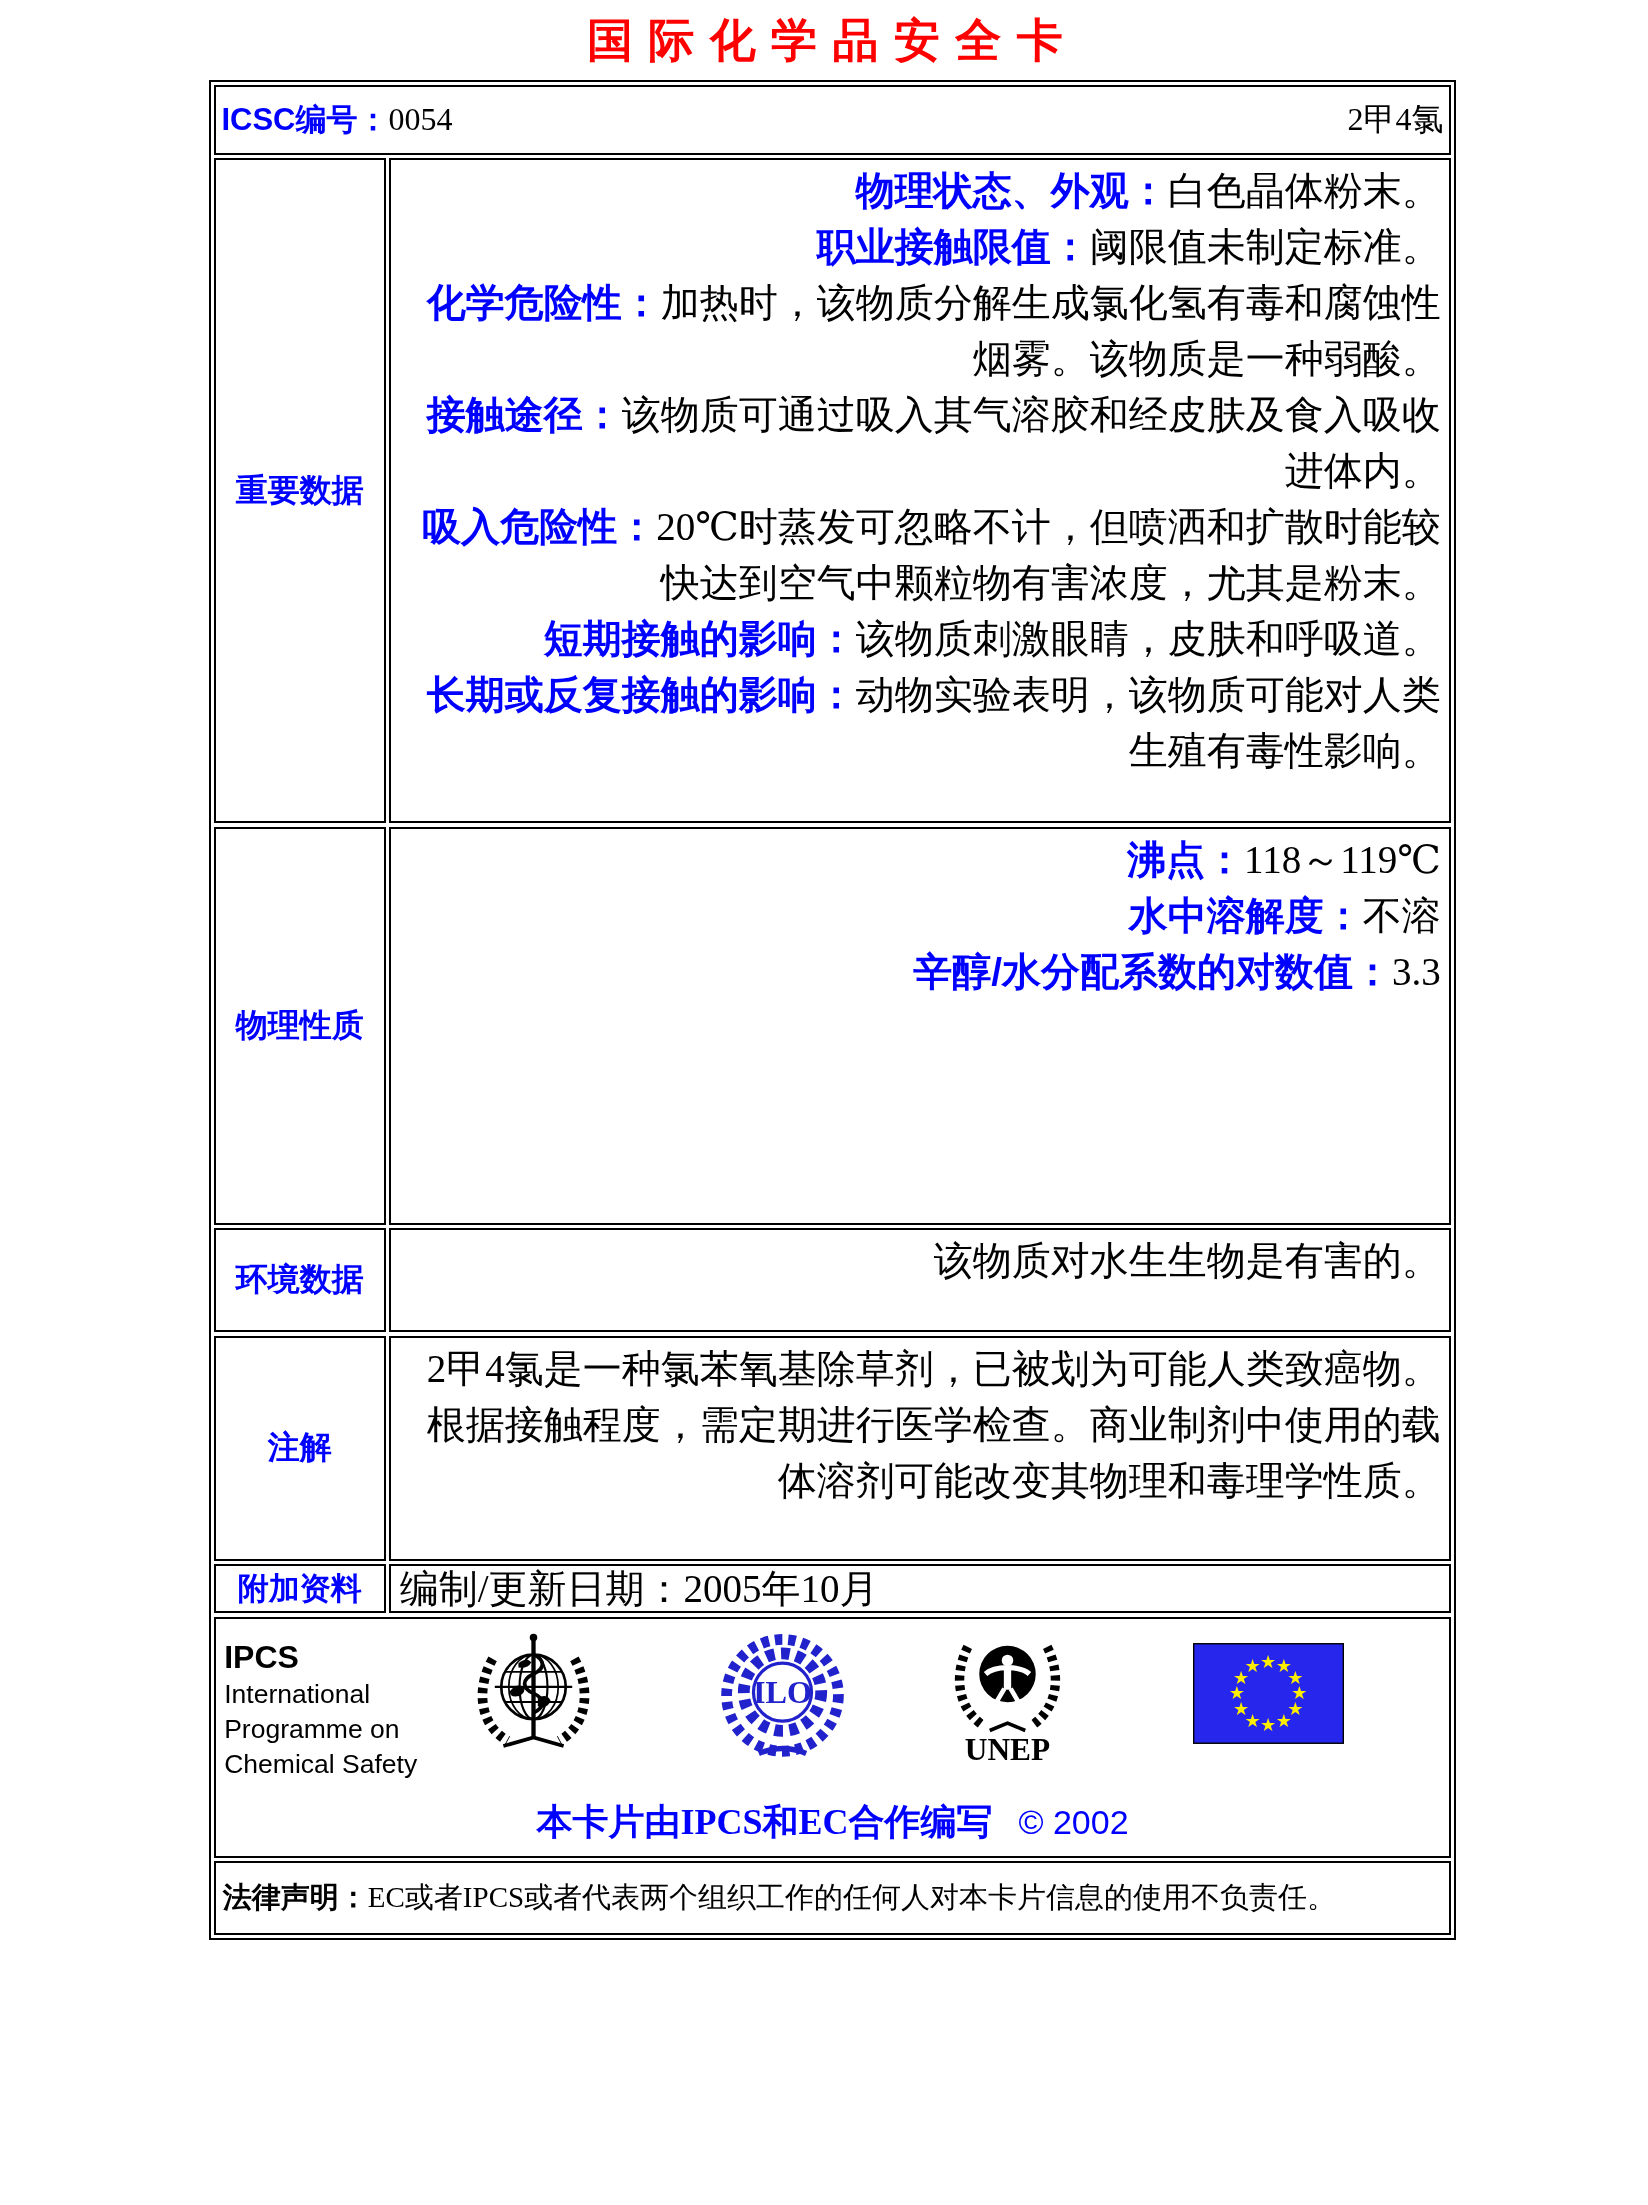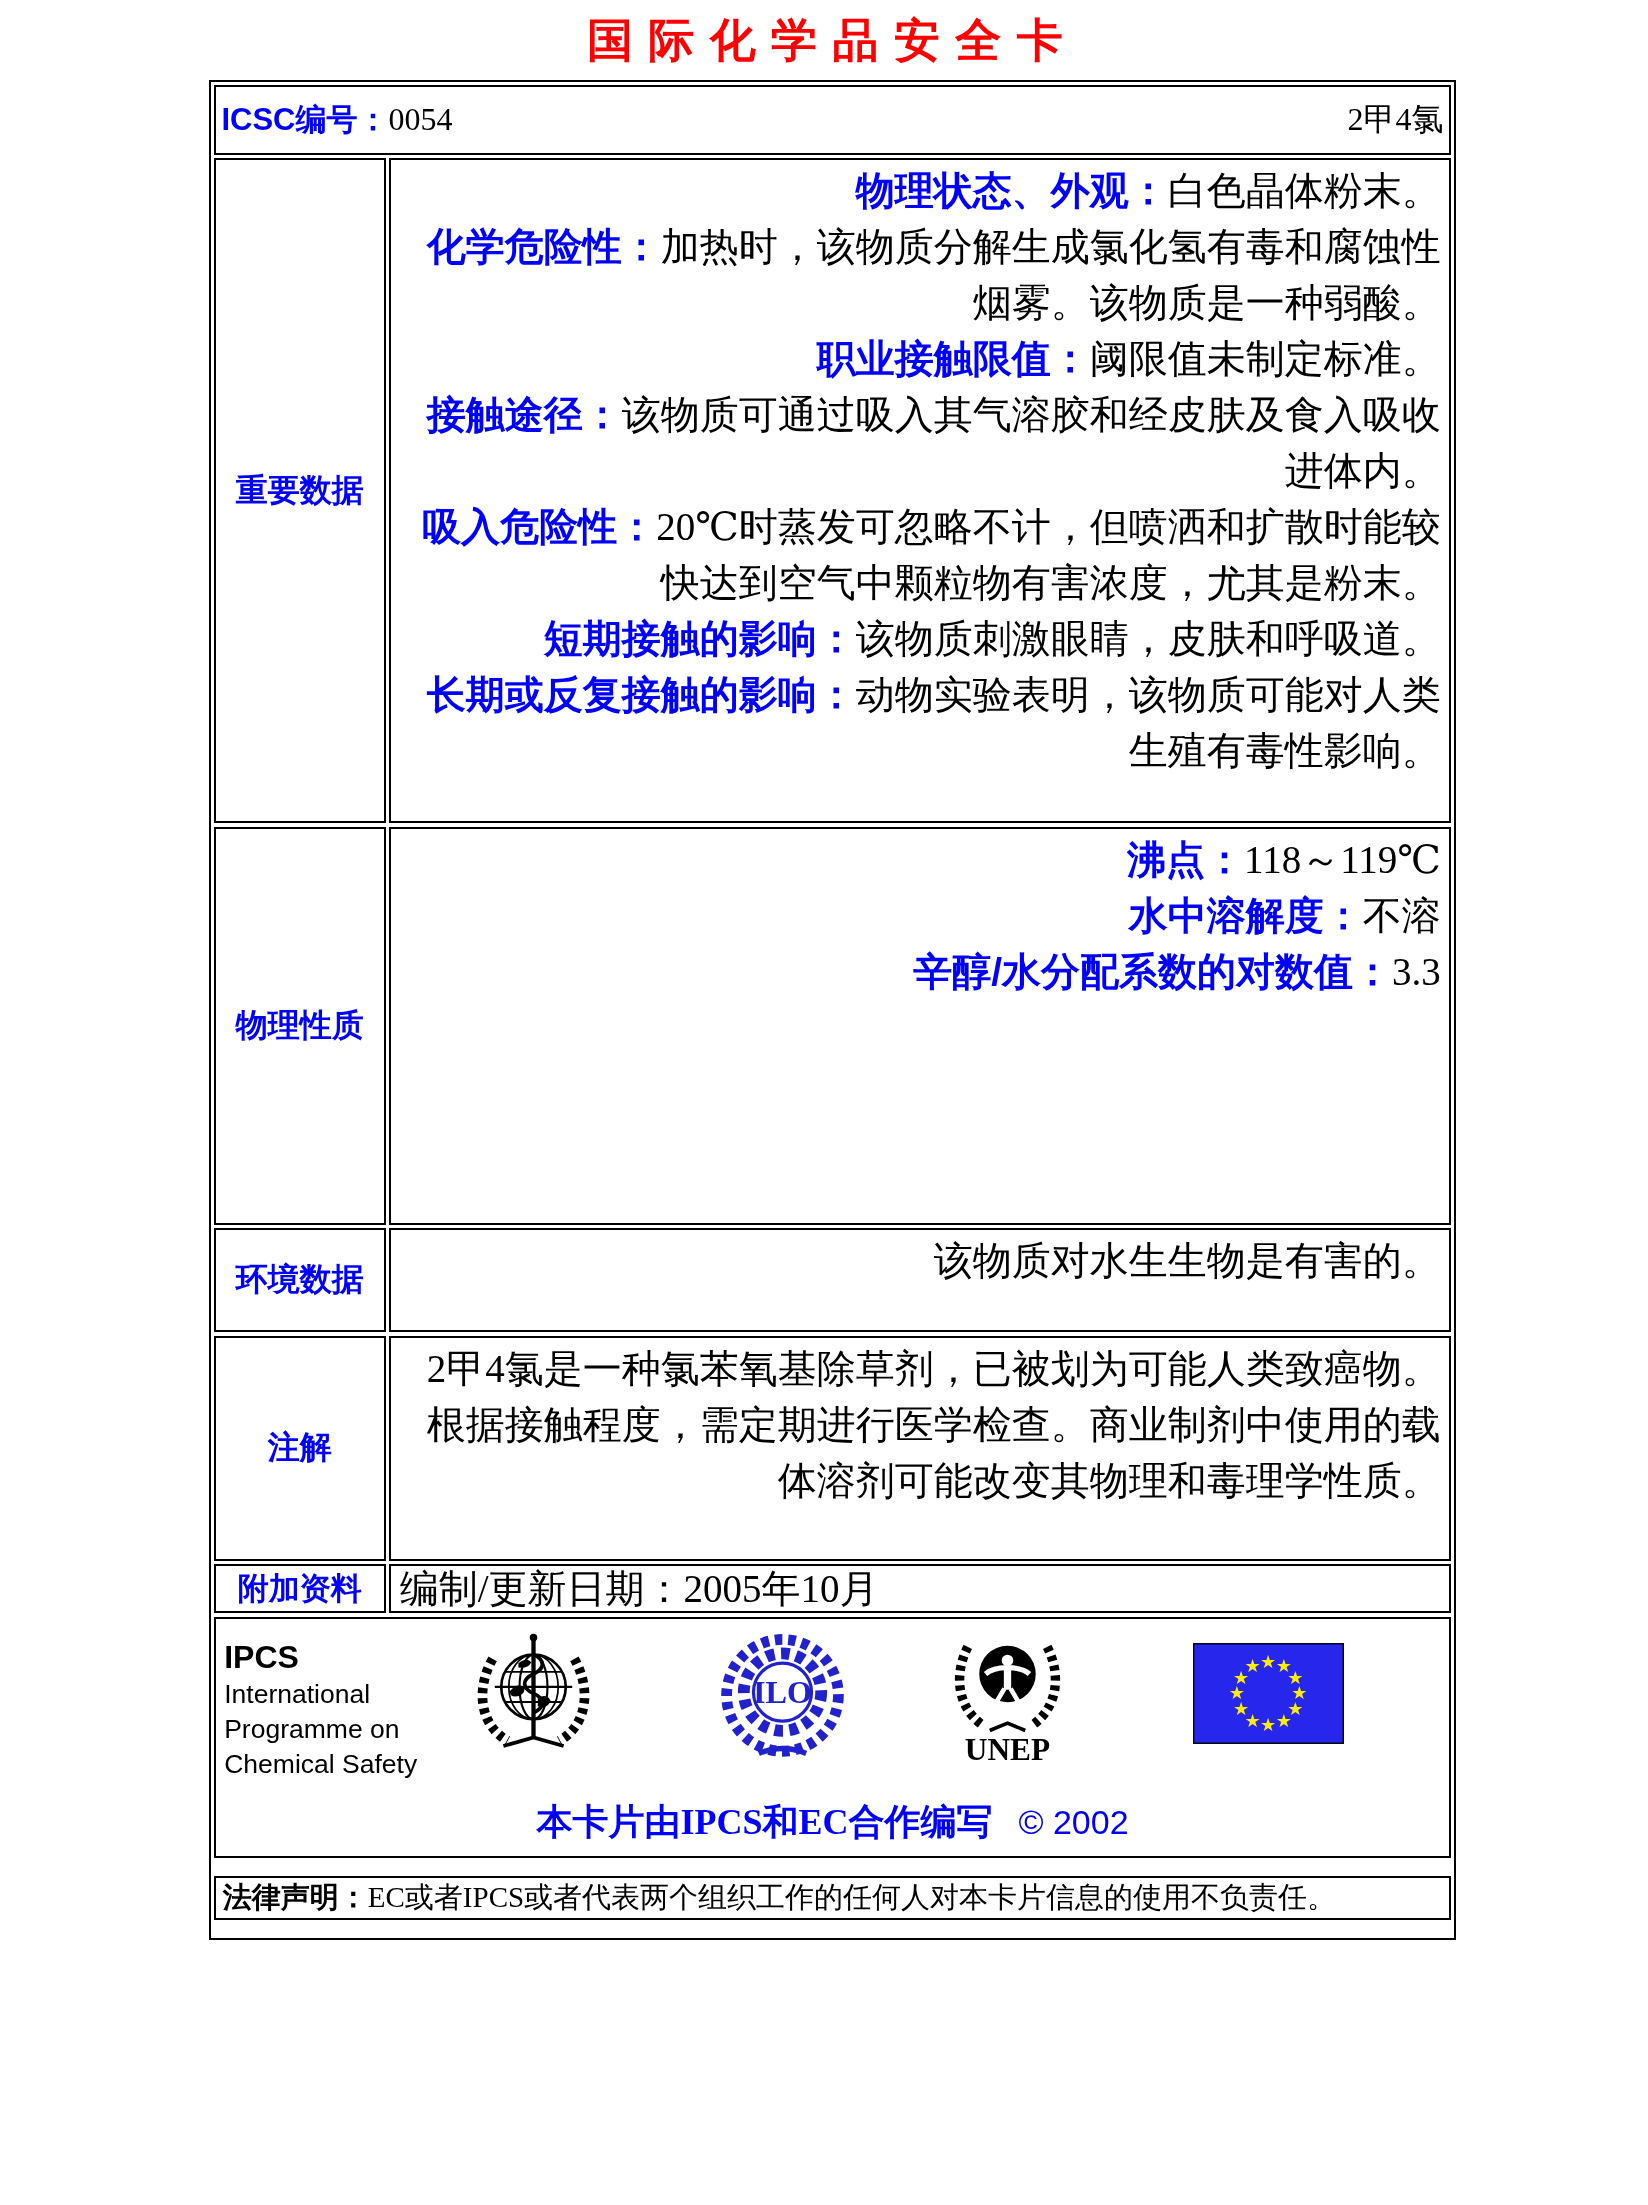--- a/index.html
+++ b/index.html
@@ -62,21 +62,21 @@
   .ilo-logo{left:500px;top:14px;}
   .unep-logo{left:734px;top:8.4px;}
   .eu-flag{left:977px;top:24px;}
   .footer-caption{
     position:absolute;left:0;right:0;bottom:8.4px;text-align:center;
     color:var(--blue);font-size:36px;font-weight:bold;
   }
   .footer-caption .copyright{font-weight:normal;font-size:34px;margin-left:26px;
     font-family:"Liberation Sans","DejaVu Sans",sans-serif;}
   
-  .r-legal{height:74px;align-items:center;}
+  .r-legal{height:74px;}
   .legal-cell{display:flex;align-items:center;padding:0 7px;font-size:29px;line-height:normal;}
   .legal-cell .legal-label{
     color:#000;font-family:"Liberation Sans","DejaVu Sans",sans-serif;font-weight:bold;
   }
 </style>
 </head>
 <body>
 
 <div class="page-title">国际化学品安全卡</div>
 
@@ -90,22 +90,22 @@
       <span>2甲4氯</span>
     </div>
   </div>
 
   <div class="row r-important">
     <div class="cell label-cell">
       <span>重要数据</span>
     </div>
     <div class="cell content-cell">
       <p class="item"><span class="blue-label">物理状态、外观：</span><span>白色晶体粉末。</span></p>
+      <p class="item"><span class="blue-label">职业接触限值：</span><span>阈限值未制定标准。</span></p>
       <p class="item"><span class="blue-label">化学危险性：</span><span>加热时，该物质分解生成氯化氢有毒和腐蚀性烟雾。该物质是一种弱酸。</span></p>
-      <p class="item"><span class="blue-label">职业接触限值：</span><span>阈限值未制定标准。</span></p>
       <p class="item"><span class="blue-label">接触途径：</span><span>该物质可通过吸入其气溶胶和经皮肤及食入吸收进体内。</span></p>
       <p class="item"><span class="blue-label">吸入危险性：</span><span>20℃时蒸发可忽略不计，但喷洒和扩散时能较快达到空气中颗粒物有害浓度，尤其是粉末。</span></p>
       <p class="item"><span class="blue-label">短期接触的影响：</span><span>该物质刺激眼睛，皮肤和呼吸道。</span></p>
       <p class="item"><span class="blue-label">长期或反复接触的影响：</span><span>动物实验表明，该物质可能对人类生殖有毒性影响。</span></p>
     </div>
   </div>
 
   <div class="row r-physical">
     <div class="cell label-cell">
       <span>物理性质</span>

